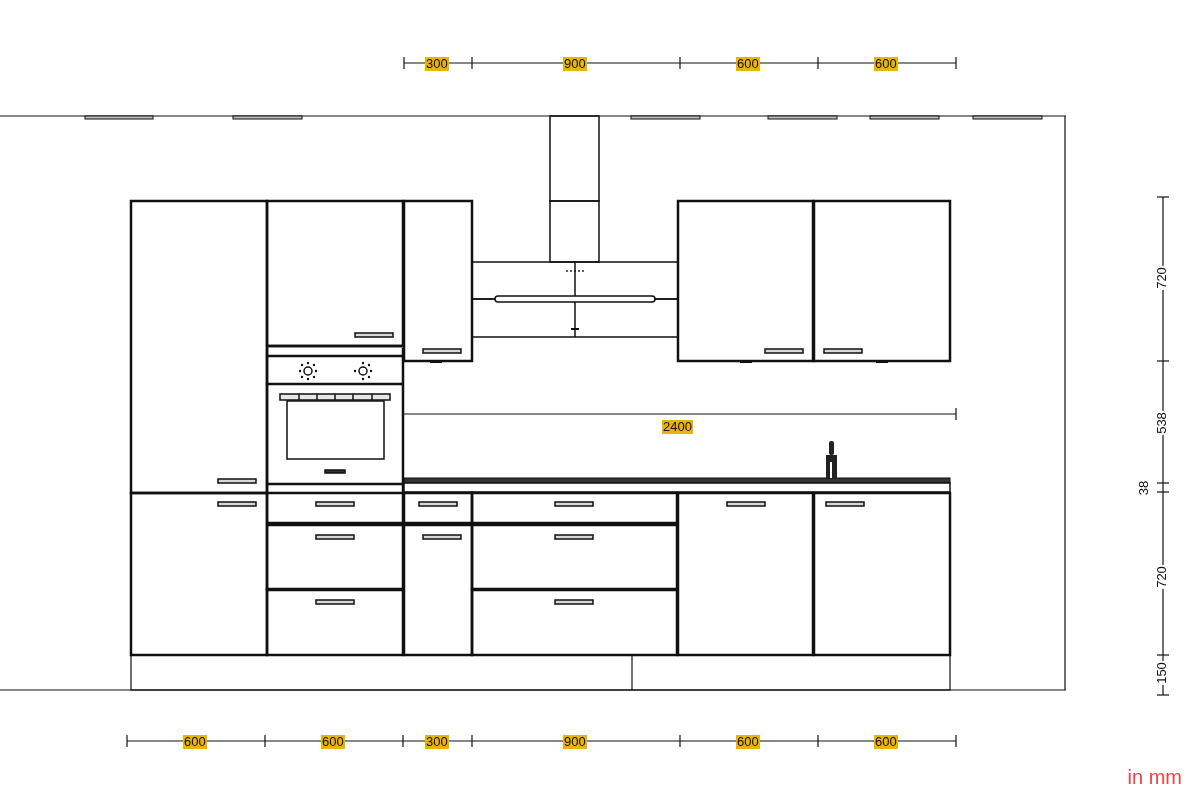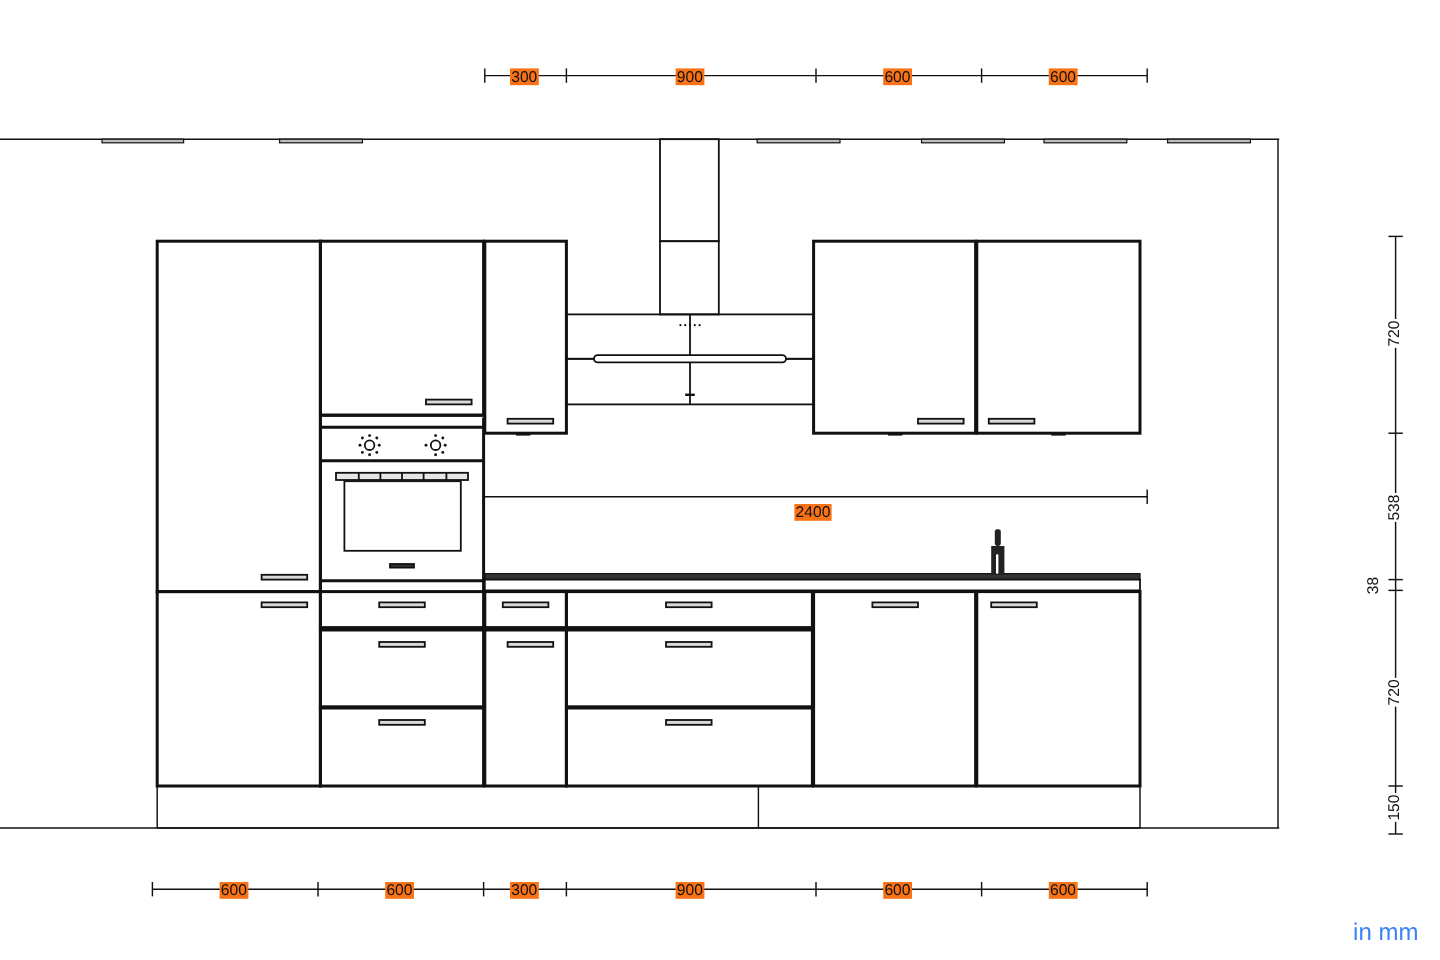--- a/index.html
+++ b/index.html
@@ -1,20 +1,20 @@
 <!DOCTYPE html>
 <html><head>
 <meta charset="utf-8">
 <style>
   html,body{margin:0;padding:0;background:#fff;}
   body{width:1200px;height:800px;position:relative;overflow:hidden;font-family:"Liberation Sans",sans-serif;}
   svg{position:absolute;left:0;top:0;}
-  .dim{position:absolute;font-size:13px;color:#111;background:#f97316;line-height:14px;padding:0 1px;}
+  .dim{position:absolute;font-size:13px;color:#111;background:#eab308;line-height:14px;padding:0 1px;}
   .vdim{position:absolute;font-size:13px;color:#111;background:#fff;line-height:14px;transform:rotate(-90deg);transform-origin:center;padding:0 1px;}
-  .unit{position:absolute;right:18px;top:766px;font-size:20px;color:#3b82f6;}
+  .unit{position:absolute;right:18px;top:766px;font-size:20px;color:#ef4444;}
 </style>
 </head>
 <body>
 
 <svg width="1200" height="800" viewBox="0 0 1200 800">
   <g stroke="#111" fill="none">
 
     <line x1="0" y1="116" x2="1066" y2="116" stroke-width="1.2"></line>
     <g fill="#bfbfbf" stroke-width="1">
       <rect x="85" y="116" width="68" height="3"></rect>

